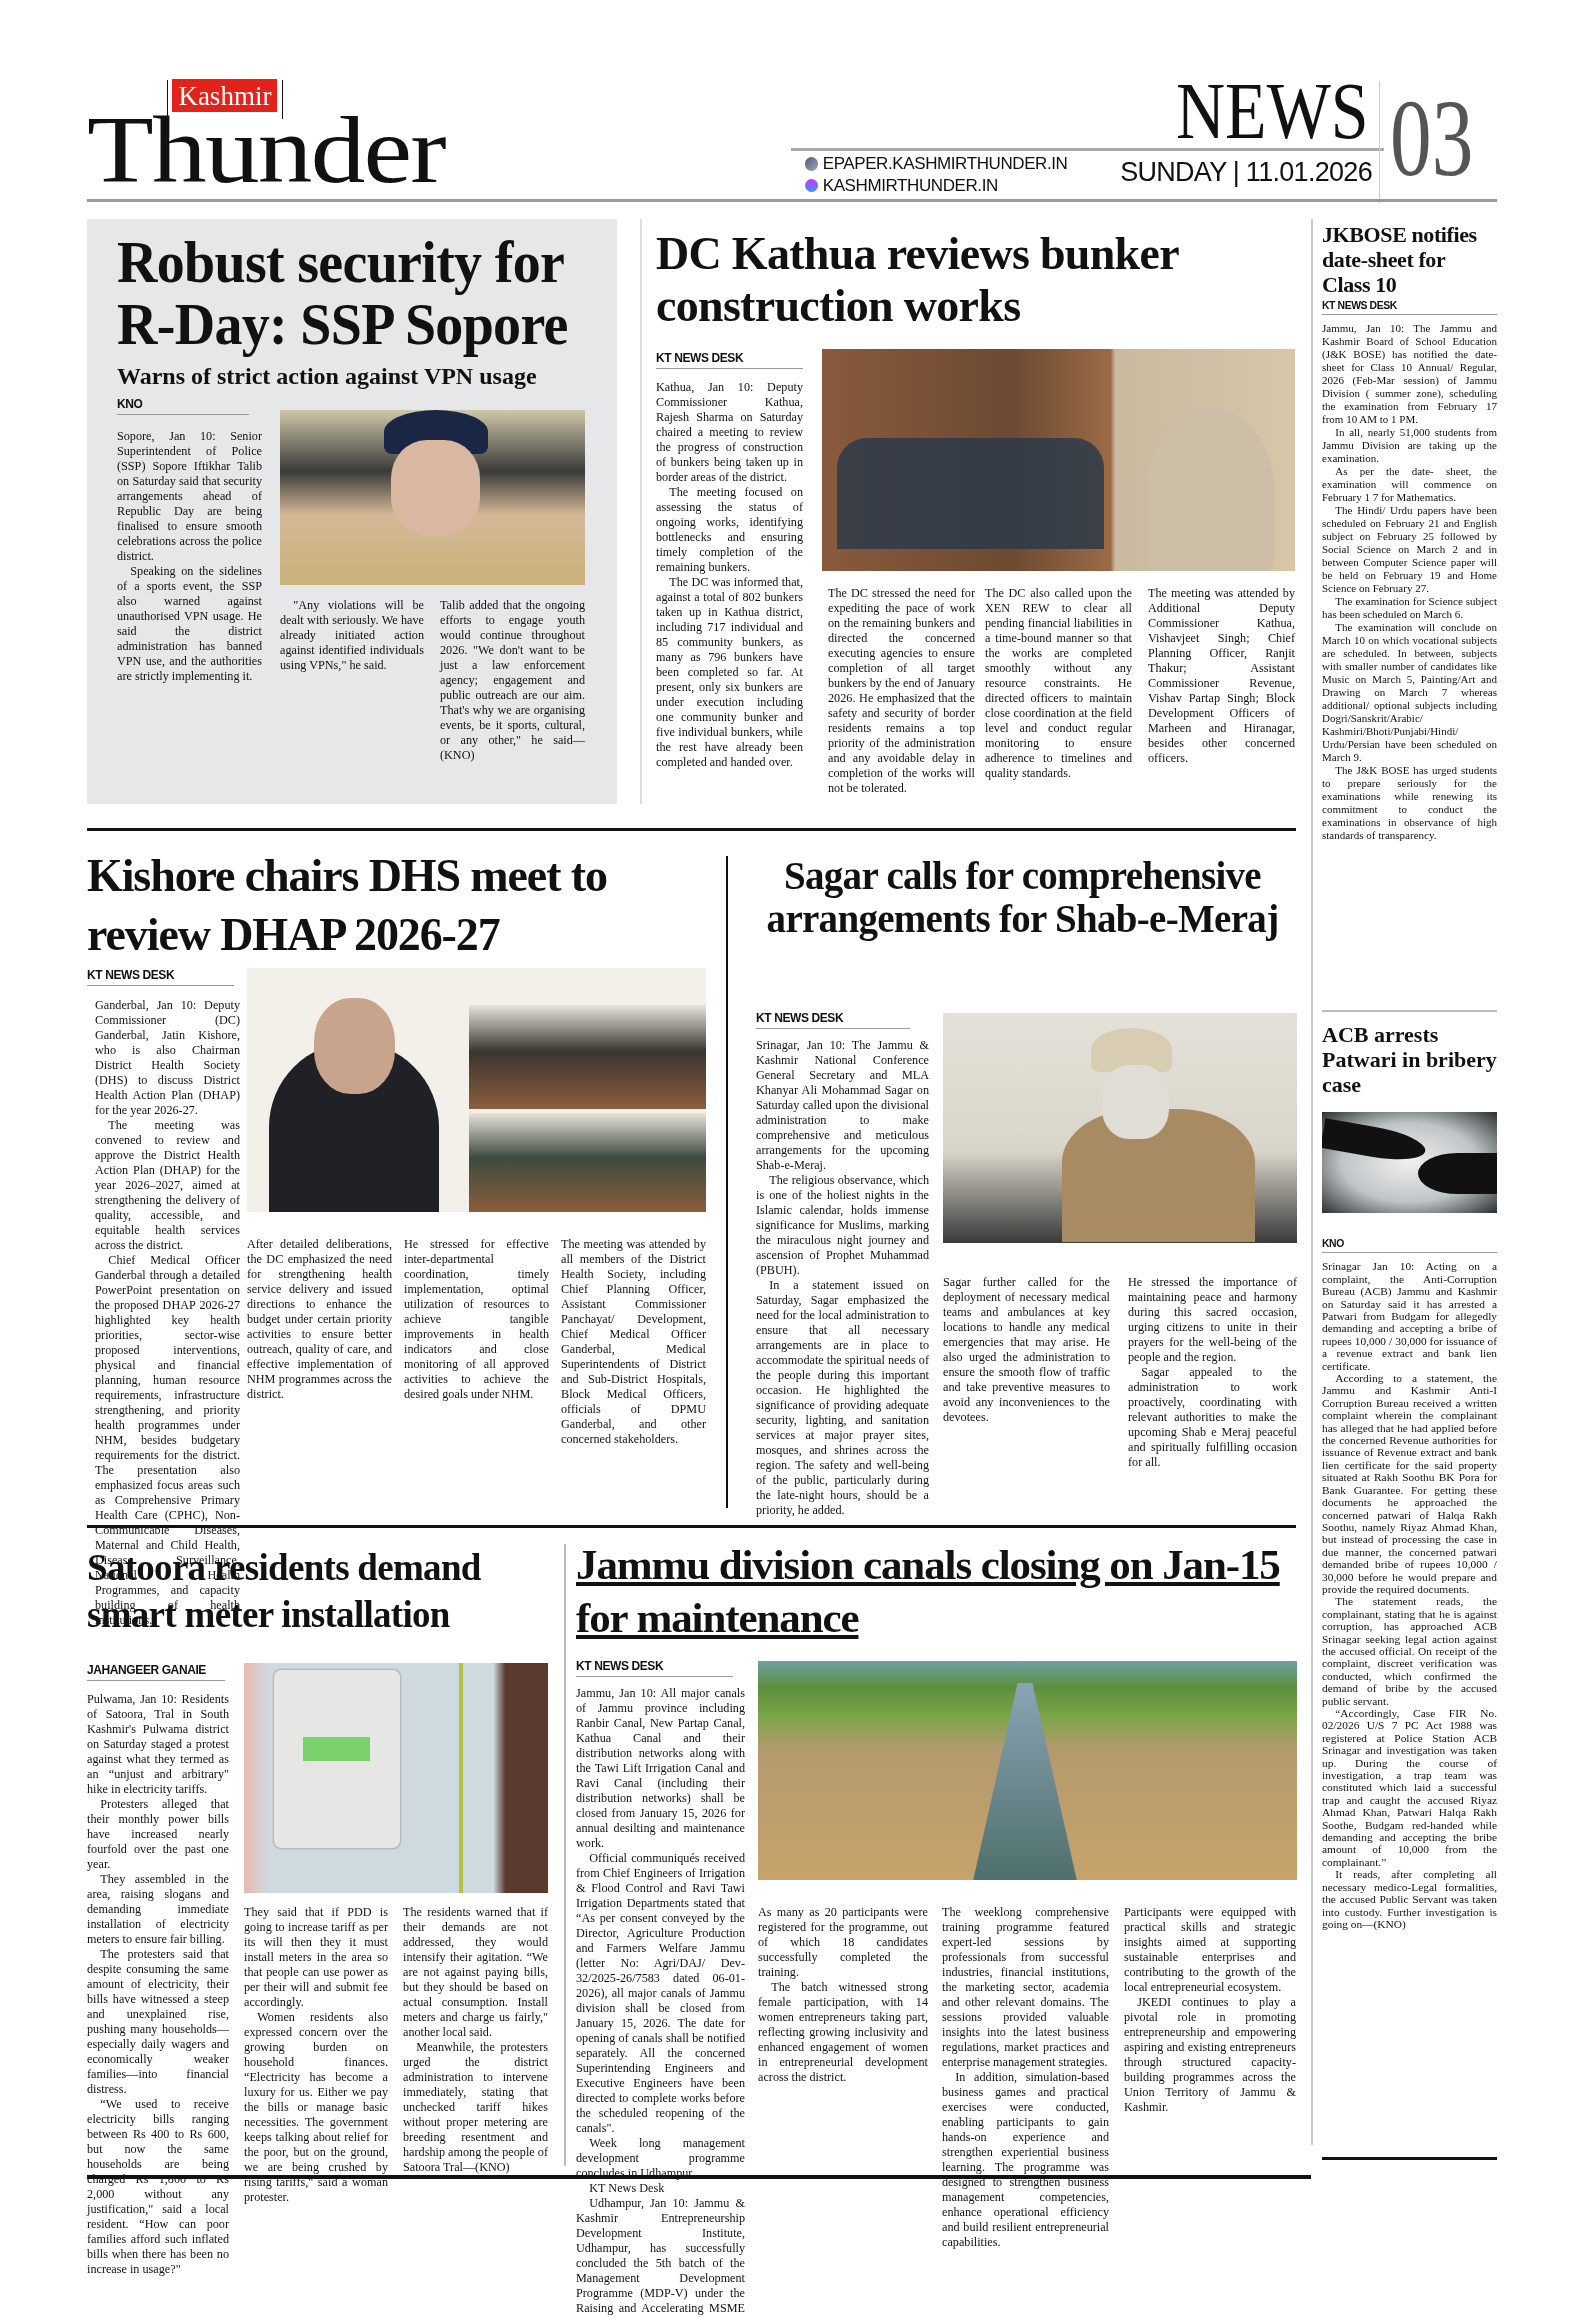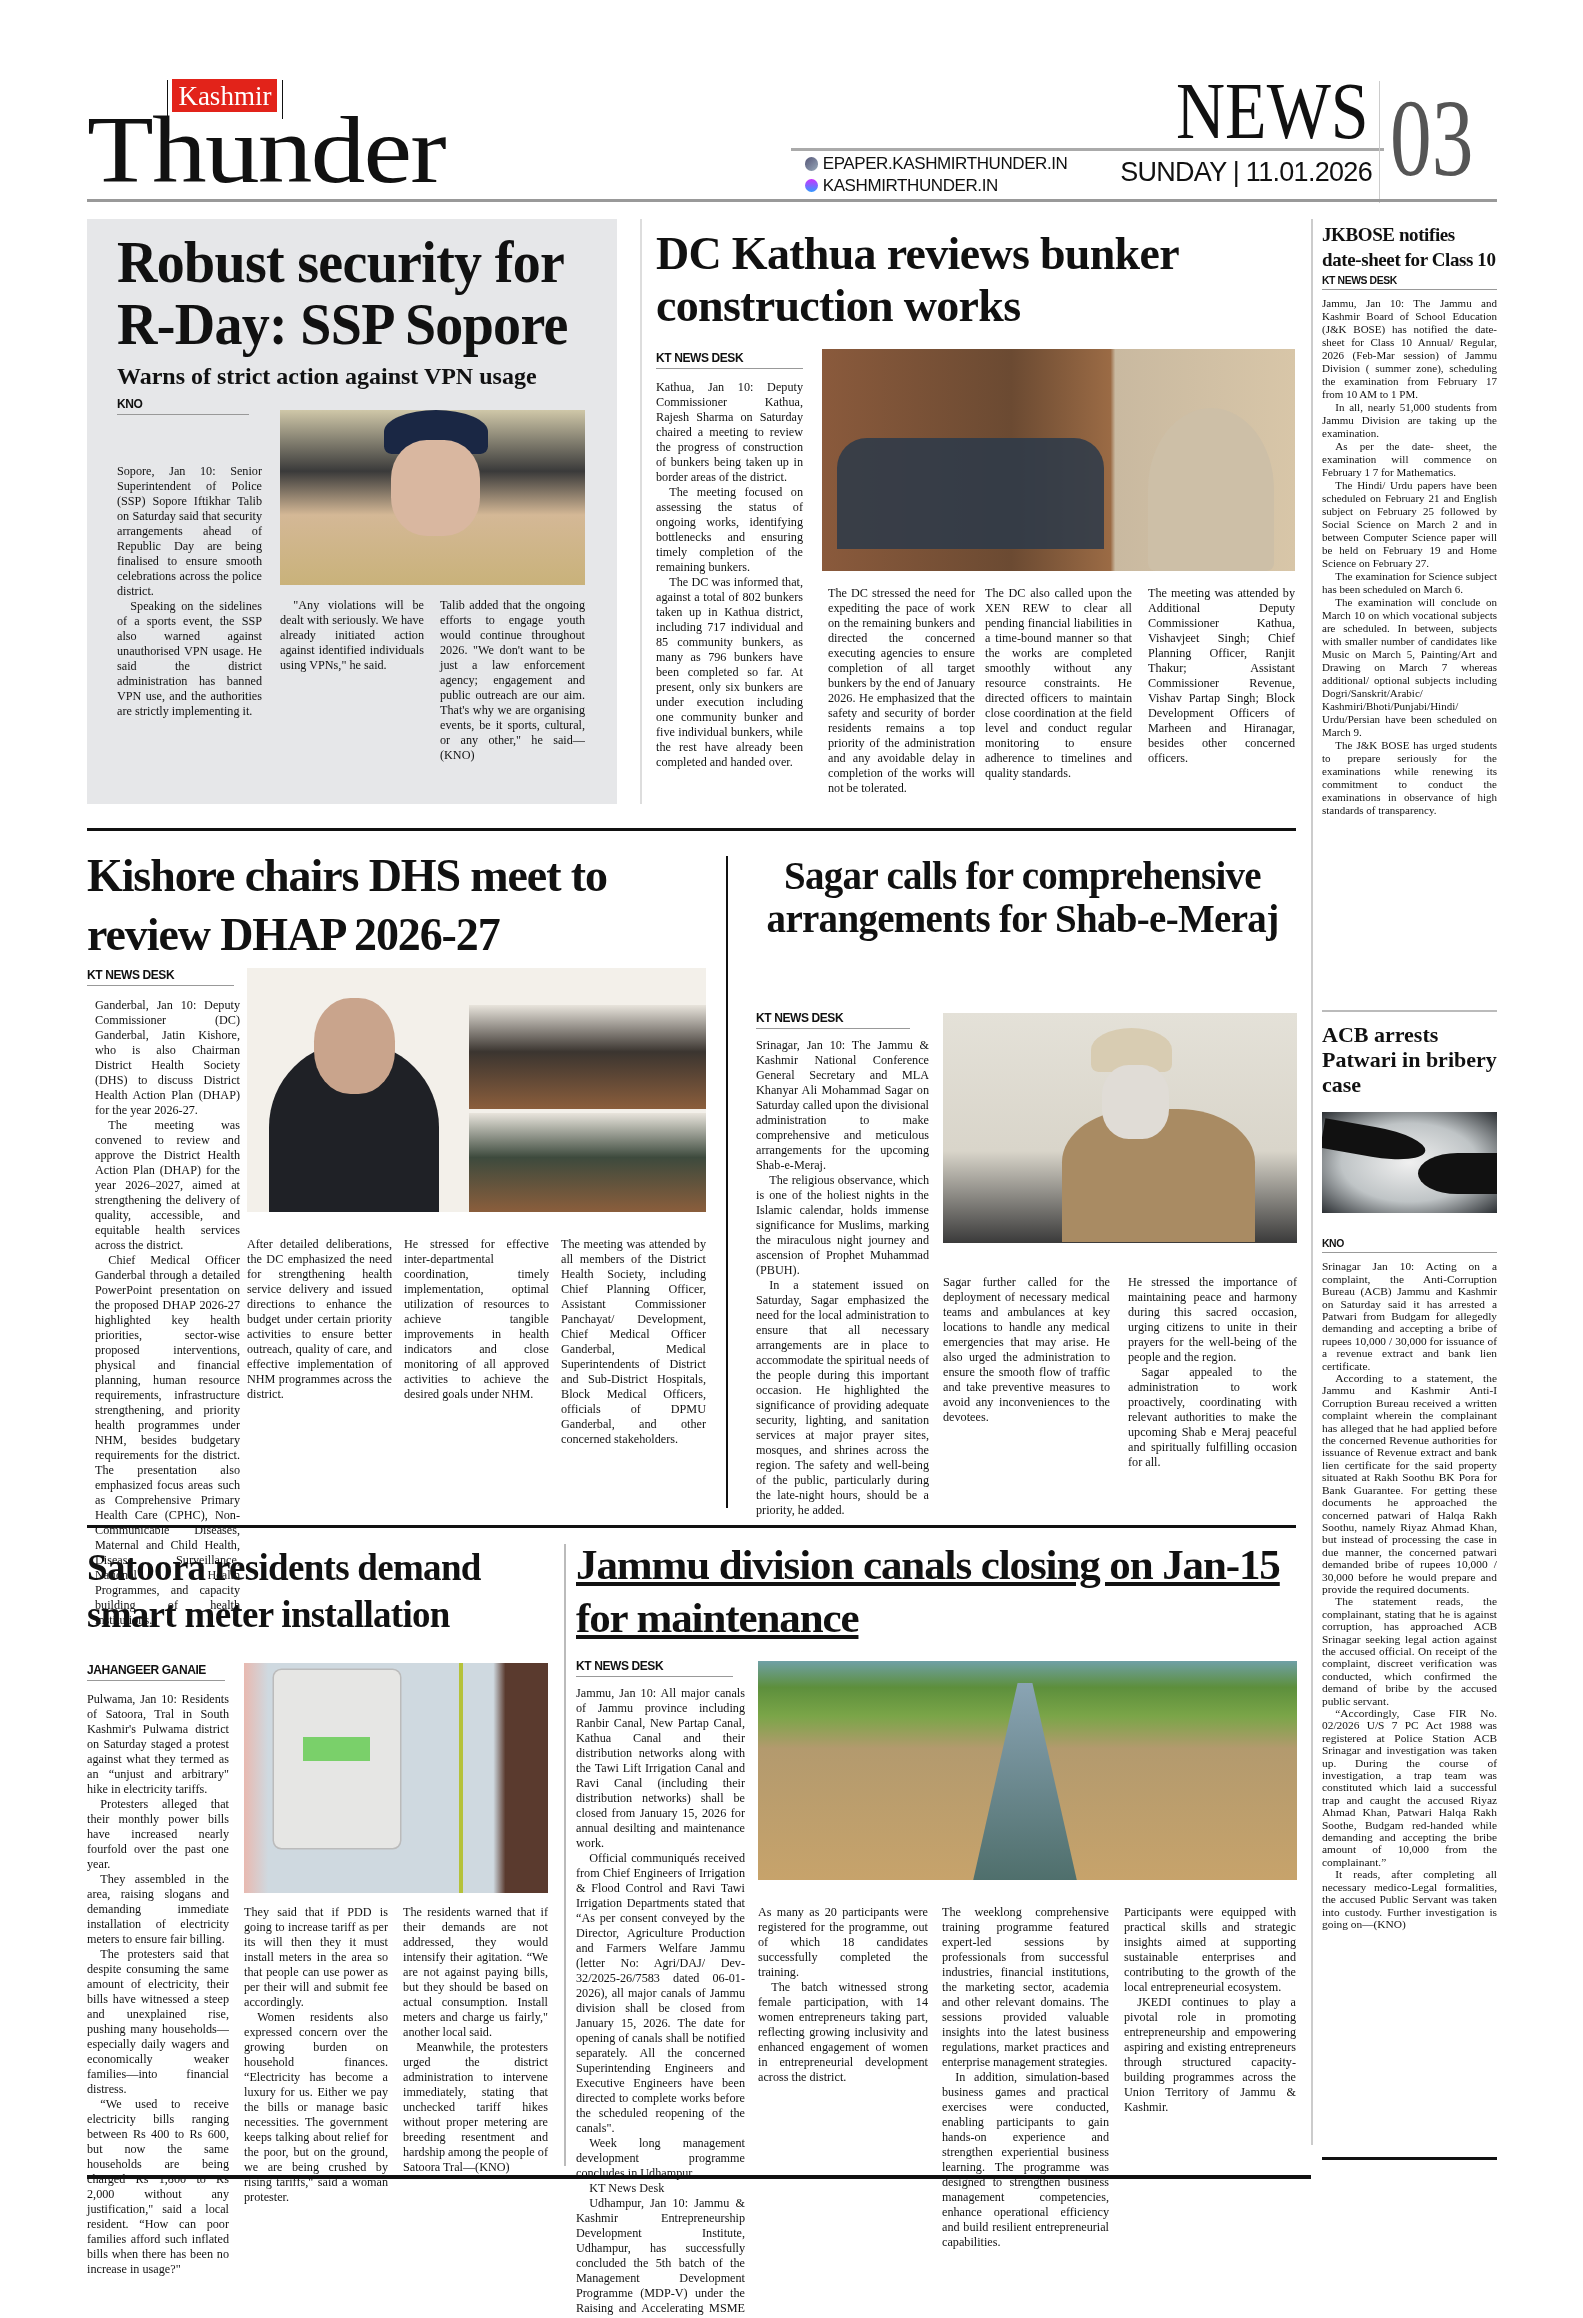--- a/index.html
+++ b/index.html
@@ -59,21 +59,21 @@
 </header>
 
 <article class="abs" style="left:87px; top:219px; width:530px; height:585px; background:#e6e7e9;">
   <h1 class="abs hl" style="left:30px; top:16.3px; width:489px; font-size:56px; line-height:59px; letter-spacing:-0.7px; transform:scaleY(1.05);">Robust security for R-Day: SSP Sopore</h1>
   <h2 class="abs hl" style="left:30px; top:145px; font-size:24px;">Warns of strict action against VPN usage</h2>
   <div class="abs byline" style="left:30px; top:178px; width:132px;">KNO</div>
   <div class="abs photo" style="left:193px; top:191px; width:305px; height:175px; background:linear-gradient(180deg,#cfc7a8 0%,#3a3a3a 35%,#d4b896 60%,#c9b27a 100%);">
     <div class="abs" style="left:104px; top:0; width:104px; height:44px; background:#1a2744; border-radius:50% 50% 7.4px 7.4px;"></div>
     <div class="abs" style="left:111px; top:30px; width:89px; height:96px; background:#d9b7a0; border-radius:40%;"></div>
   </div>
-  <div class="abs body" style="left:30px; top:210px; width:145px;margin-top:35px;">
+  <div class="abs body" style="left:30px; top:210px; width:145px;">
     <p>Sopore, Jan 10: Senior Superintendent of Police (SSP) Sopore Iftikhar Talib on Saturday said that security arrangements ahead of Republic Day are being finalised to ensure smooth celebrations across the police district.</p>
     <p>Speaking on the sidelines of a sports event, the SSP also warned against unauthorised VPN usage. He said the district administration has banned VPN use, and the authorities are strictly implementing it.</p>
   </div>
   <div class="abs body" style="left:193px; top:379px; width:144px;">
     <p style="text-indent:13.3px">"Any violations will be dealt with seriously. We have already initiated action against identified individuals using VPNs," he said.</p>
   </div>
   <div class="abs body" style="left:353px; top:379px; width:145px;">
     <p>Talib added that the ongoing efforts to engage youth would continue throughout 2026. "We don't want to be just a law enforcement agency; engagement and public outreach are our aim. That's why we are organising events, be it sports, cultural, or any other," he said—(KNO)</p>
   </div>
 </article>
@@ -98,21 +98,21 @@
   <div class="abs body" style="left:329px; top:367px; width:147px;">
     <p>The DC also called upon the XEN REW to clear all pending financial liabilities in a time-bound manner so that the works are completed smoothly without any resource constraints. He directed officers to maintain close coordination at the field level and conduct regular monitoring to ensure adherence to timelines and quality standards.</p>
   </div>
   <div class="abs body" style="left:492px; top:367px; width:147px;">
     <p>The meeting was attended by Additional Deputy Commissioner Kathua, Vishavjeet Singh; Chief Planning Officer, Ranjit Thakur; Assistant Commissioner Revenue, Vishav Partap Singh; Block Development Officers of Marheen and Hiranagar, besides other concerned officers.</p>
   </div>
 </article>
 
 <div class="abs" style="left:1311px; top:219px; width:1.5px; height:1926px; background:#ccc;"></div>
 <article class="abs" style="left:1322px; top:222px; width:175px;">
-  <h3 class="hl" style="font-size:19px; line-height:25px; letter-spacing:-0.4px;">JKBOSE notifies date-sheet for Class 10</h3>
+  <h3 class="hl" style="font-size:22px; line-height:25px; letter-spacing:-0.4px;">JKBOSE notifies date-sheet for Class 10</h3>
   <div class="byline" style="margin-top:3px; font-size:10.4px;">KT NEWS DESK</div>
   <div class="body sans" style="margin-top:7.4px; font-size:11px; line-height:13px;">
     <p>Jammu, Jan 10: The Jammu and Kashmir Board of School Education (J&amp;K BOSE) has notified the date-sheet for Class 10 Annual/ Regular, 2026 (Feb-Mar session) of Jammu Division ( summer zone), scheduling the examination from February 17 from 10 AM to 1 PM.</p>
     <p>In all, nearly 51,000 students from Jammu Division are taking up the examination.</p>
     <p>As per the date- sheet, the examination will commence on February 1 7 for Mathematics.</p>
     <p>The Hindi/ Urdu papers have been scheduled on February 21 and English subject on February 25 followed by Social Science on March 2 and in between Computer Science paper will be held on February 19 and Home Science on February 27.</p>
     <p>The examination for Science subject has been scheduled on March 6.</p>
     <p>The examination will conclude on March 10 on which vocational subjects are scheduled. In between, subjects with smaller number of candidates like Music on March 5, Painting/Art and Drawing on March 7 whereas additional/ optional subjects including Dogri/Sanskrit/Arabic/ Kashmiri/Bhoti/Punjabi/Hindi/ Urdu/Persian have been scheduled on March 9.</p>
     <p>The J&amp;K BOSE has urged students to prepare seriously for the examinations while renewing its commitment to conduct the examinations in observance of high standards of transparency.</p>
   </div>

